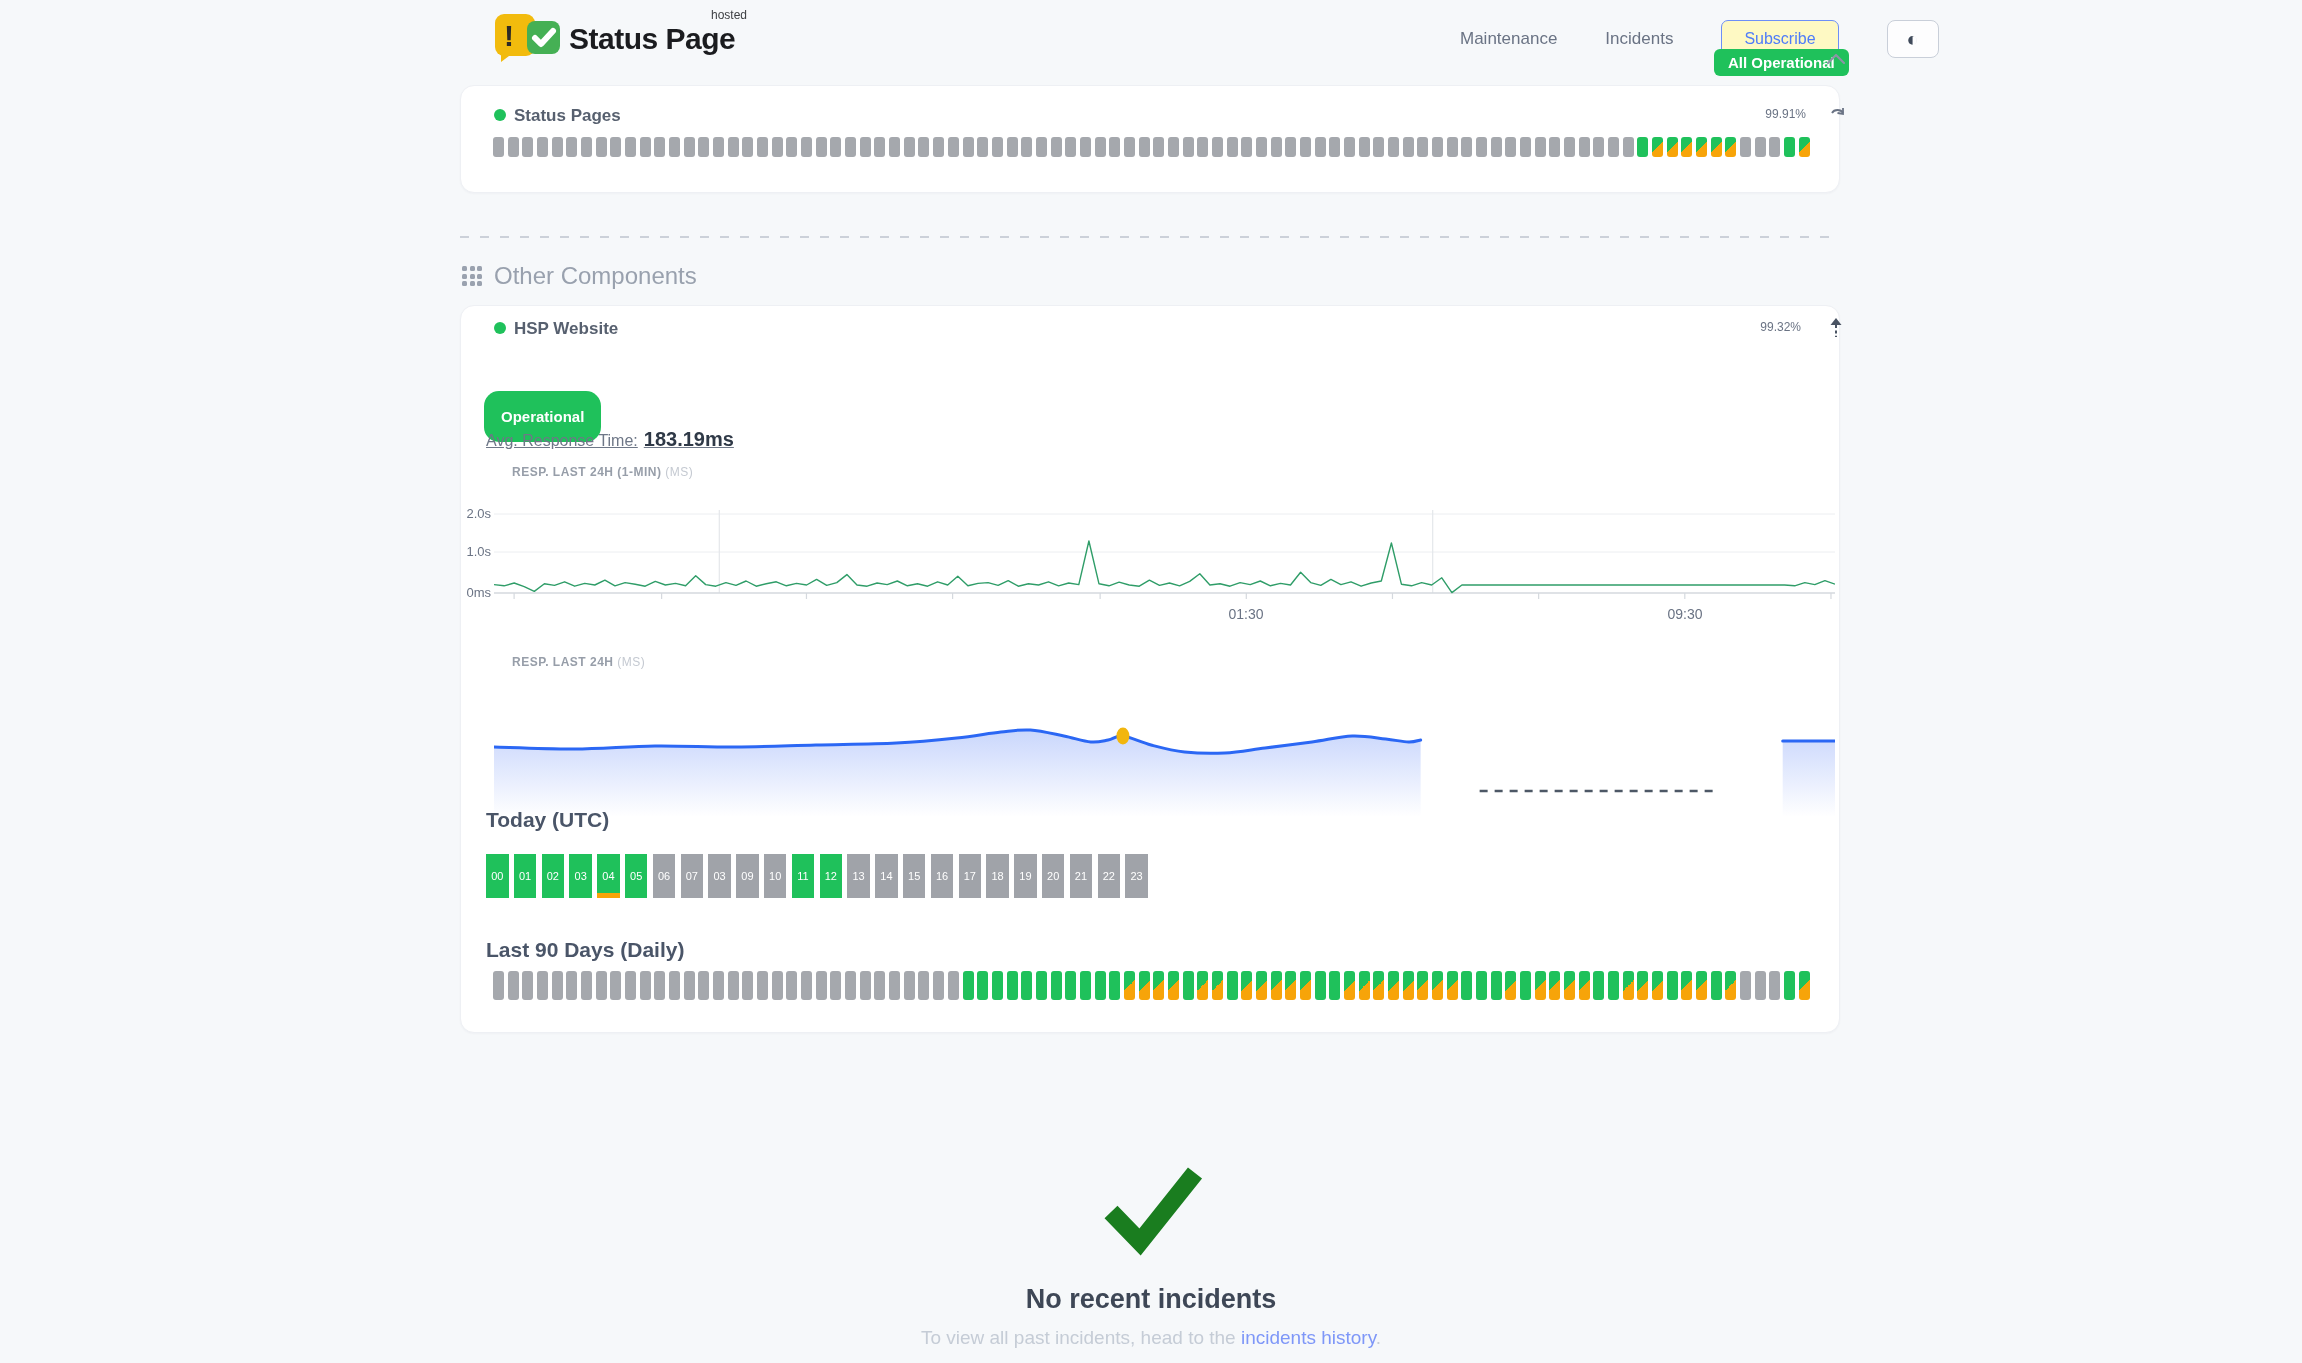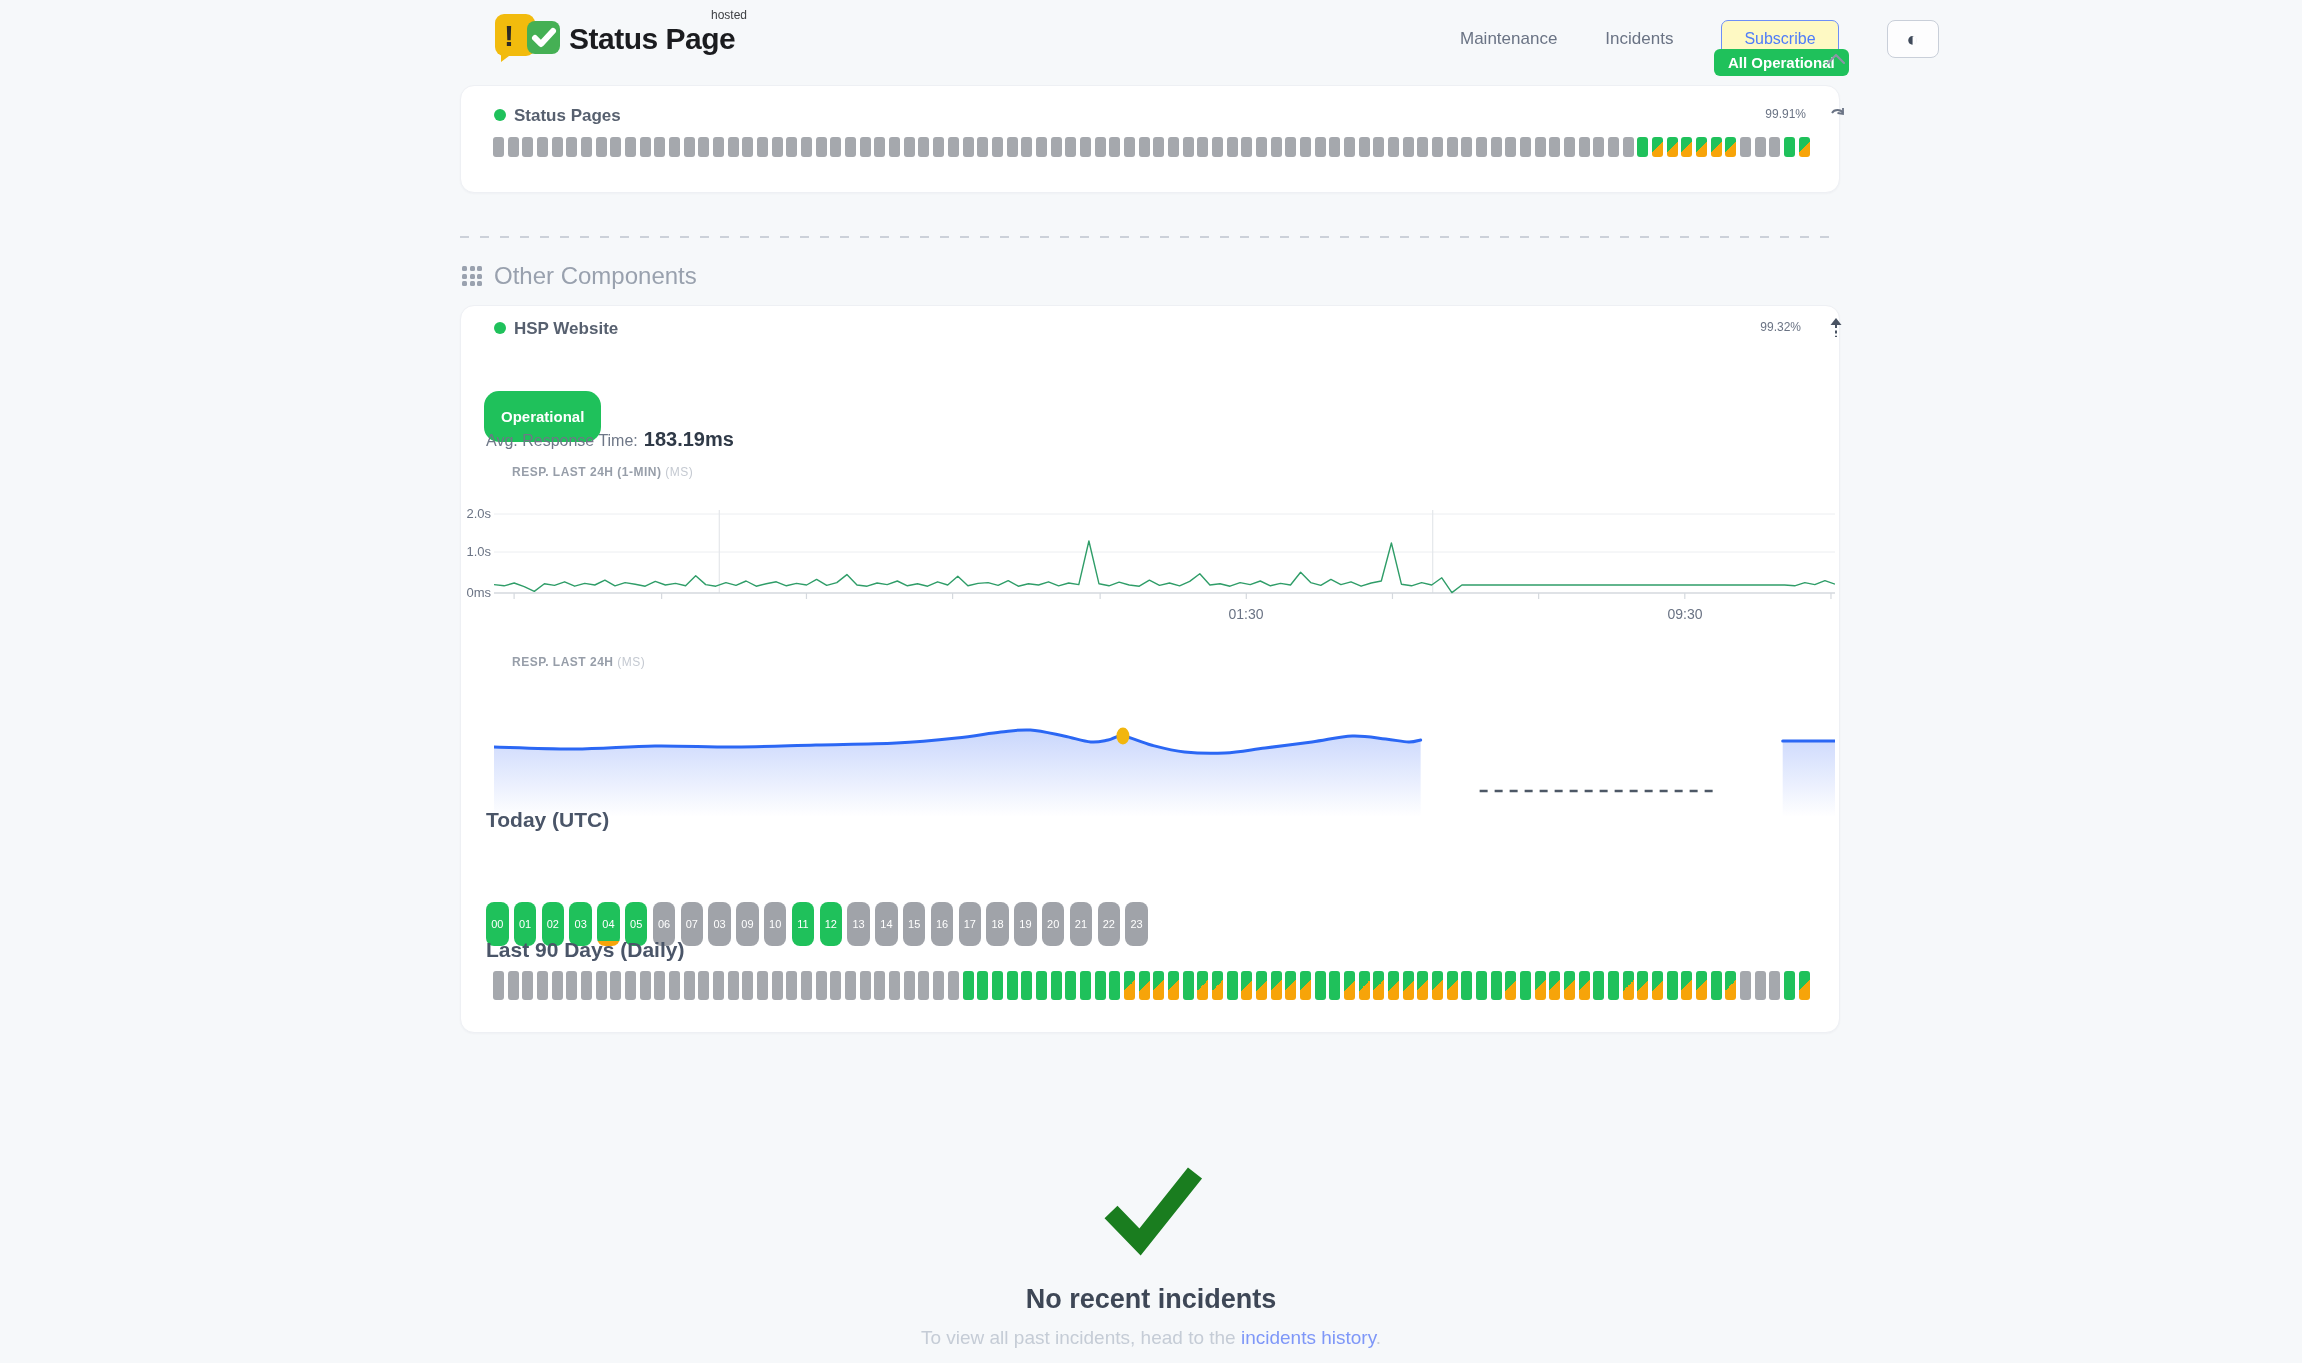--- a/index.html
+++ b/index.html
@@ -39,33 +39,33 @@
 
   .divider { position:absolute; left:460px; top:236px; width:1380px; height:2px;
              background:repeating-linear-gradient(90deg,#ccd1d9 0 9px,transparent 9px 20px); }
 
   .other-header { position:absolute; left:462px; top:262px; display:flex; align-items:center; gap:12px; }
   .grid-icon { display:grid; grid-template-columns:repeat(3,5px); grid-gap:2.5px; }
   .grid-icon i { width:5px; height:5px; background:#9aa2af; border-radius:1.5px; }
   .other-title { font-size:24px; color:#99a1ae; font-weight:500; }
 
   .badge-op { position:absolute; left:23px; top:85px; background:#1fc15b; color:#fff; font-size:15px; font-weight:700; padding:17px 17px; border-radius:15px; }
-  .avg-line { position:absolute; left:25px; top:122px; font-size:16px; color:#6e7787; }
+  .avg-line { position:absolute; left:25px; top:122px; font-size:16px; color:#6e7787;text-decoration:underline; }
   .avg-val { font-size:20px; font-weight:700; color:#2f3947; margin-left:6px; }
   .chart-label { position:absolute; left:25px; font-size:12px; letter-spacing:0.5px; color:#979ea9; font-weight:600;padding-left:26px; }
   .chart-label .unit { color:#c4c9d1; font-weight:400; }
 
   .ytick { position:absolute; width:48px; text-align:right; font-size:13px; color:#6a7384; }
   .xtick { position:absolute; font-size:14px; color:#6a7384; transform:translateX(-50%); }
 
   .subhead { position:absolute; left:25px; font-size:21px; font-weight:600; color:#4a5568; }
 
   .hour-row { position:absolute; left:25px; top:548px; display:flex; gap:5.3px; }
-  .hourblk { width:22.5px; height:44px; border-radius:8px; display:flex; align-items:center; justify-content:center;
-             color:#fff; font-size:11px; cursor:pointer;margin-top:48px; }
+  .hourblk { width:22.5px; height:44px; border-radius:0; display:flex; align-items:center; justify-content:center;
+             color:#fff; font-size:11px; cursor:pointer; }
   .hourblk.up { background:#1fc15b; }
   .hourblk.nd { background:#a0a3a9; }
   .hourblk.deg { background:linear-gradient(180deg,#1fc15b 0 88%,#f7a409 88% 100%); }
 
   
   .footer { position:absolute; left:0; top:1160px; width:2302px; text-align:center; }
   .footer-check { display:block; margin:0 auto; }
   .footer-title { margin-top:28px; font-size:27px; font-weight:600; color:#3e4756; }
   .footer-sub { margin-top:12px; font-size:19px; color:#c5ccd6; }
   .footer-sub a { color:#7e97f8; text-decoration:none; cursor:pointer; }

